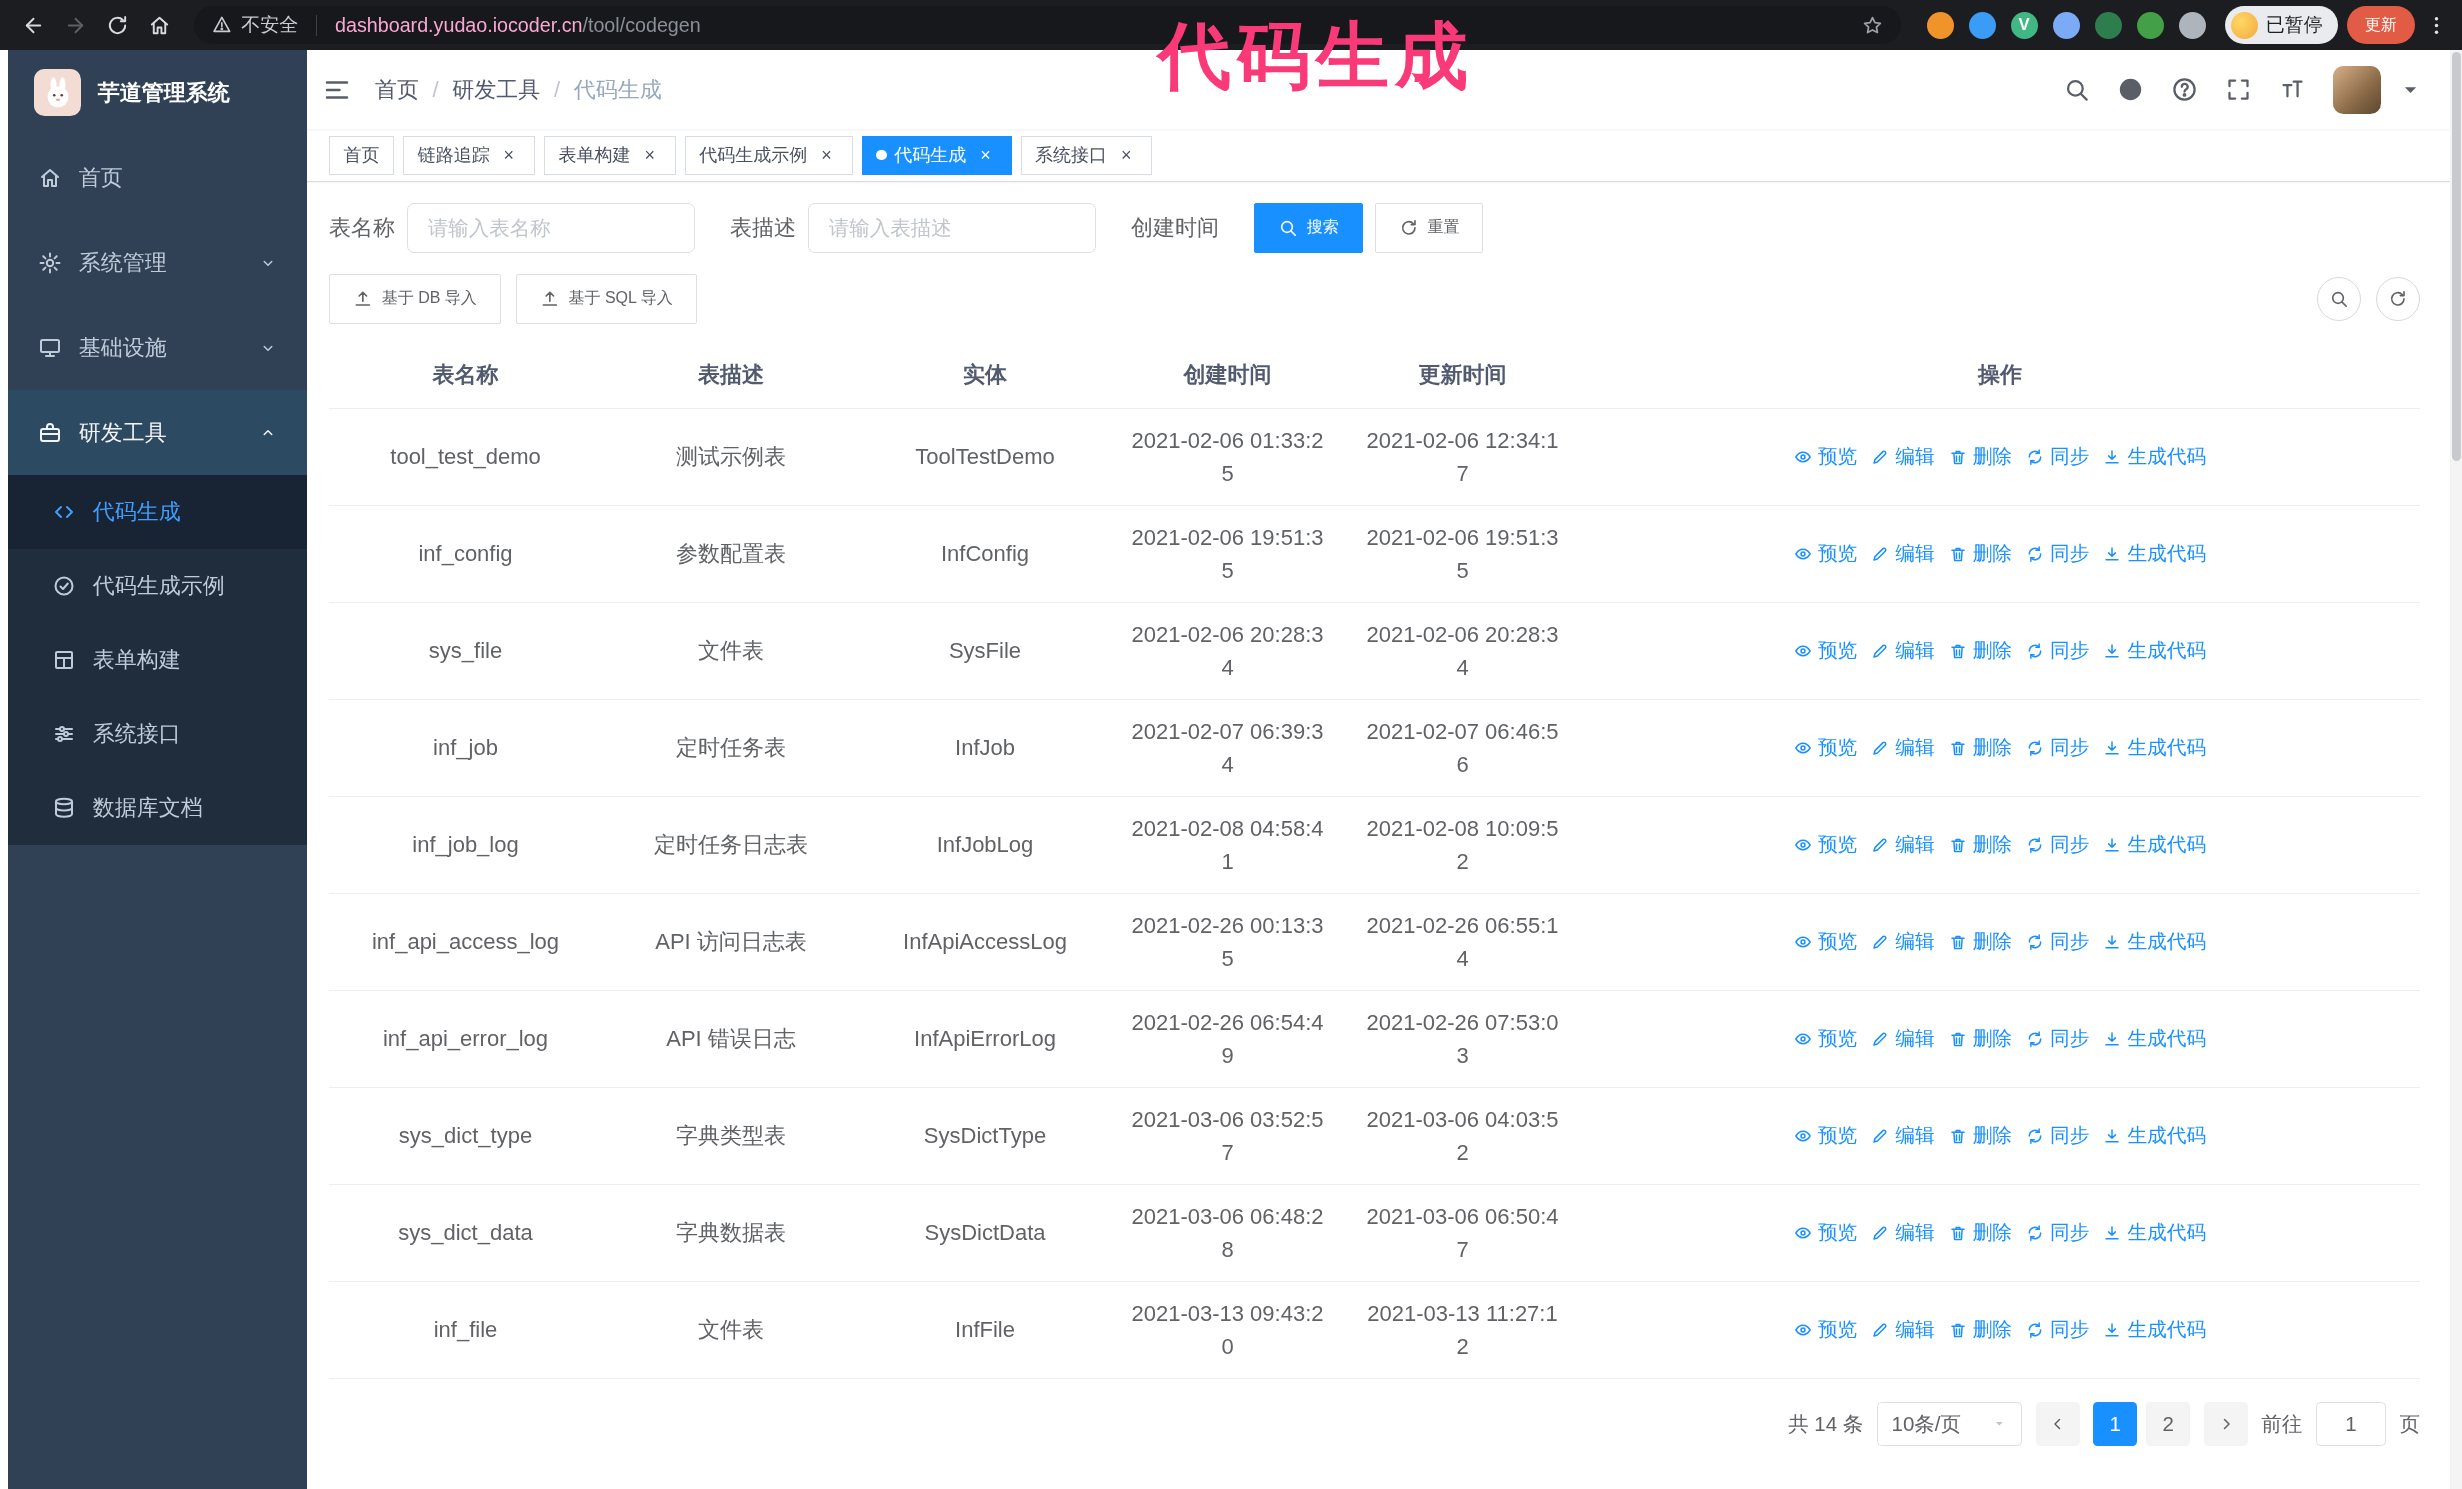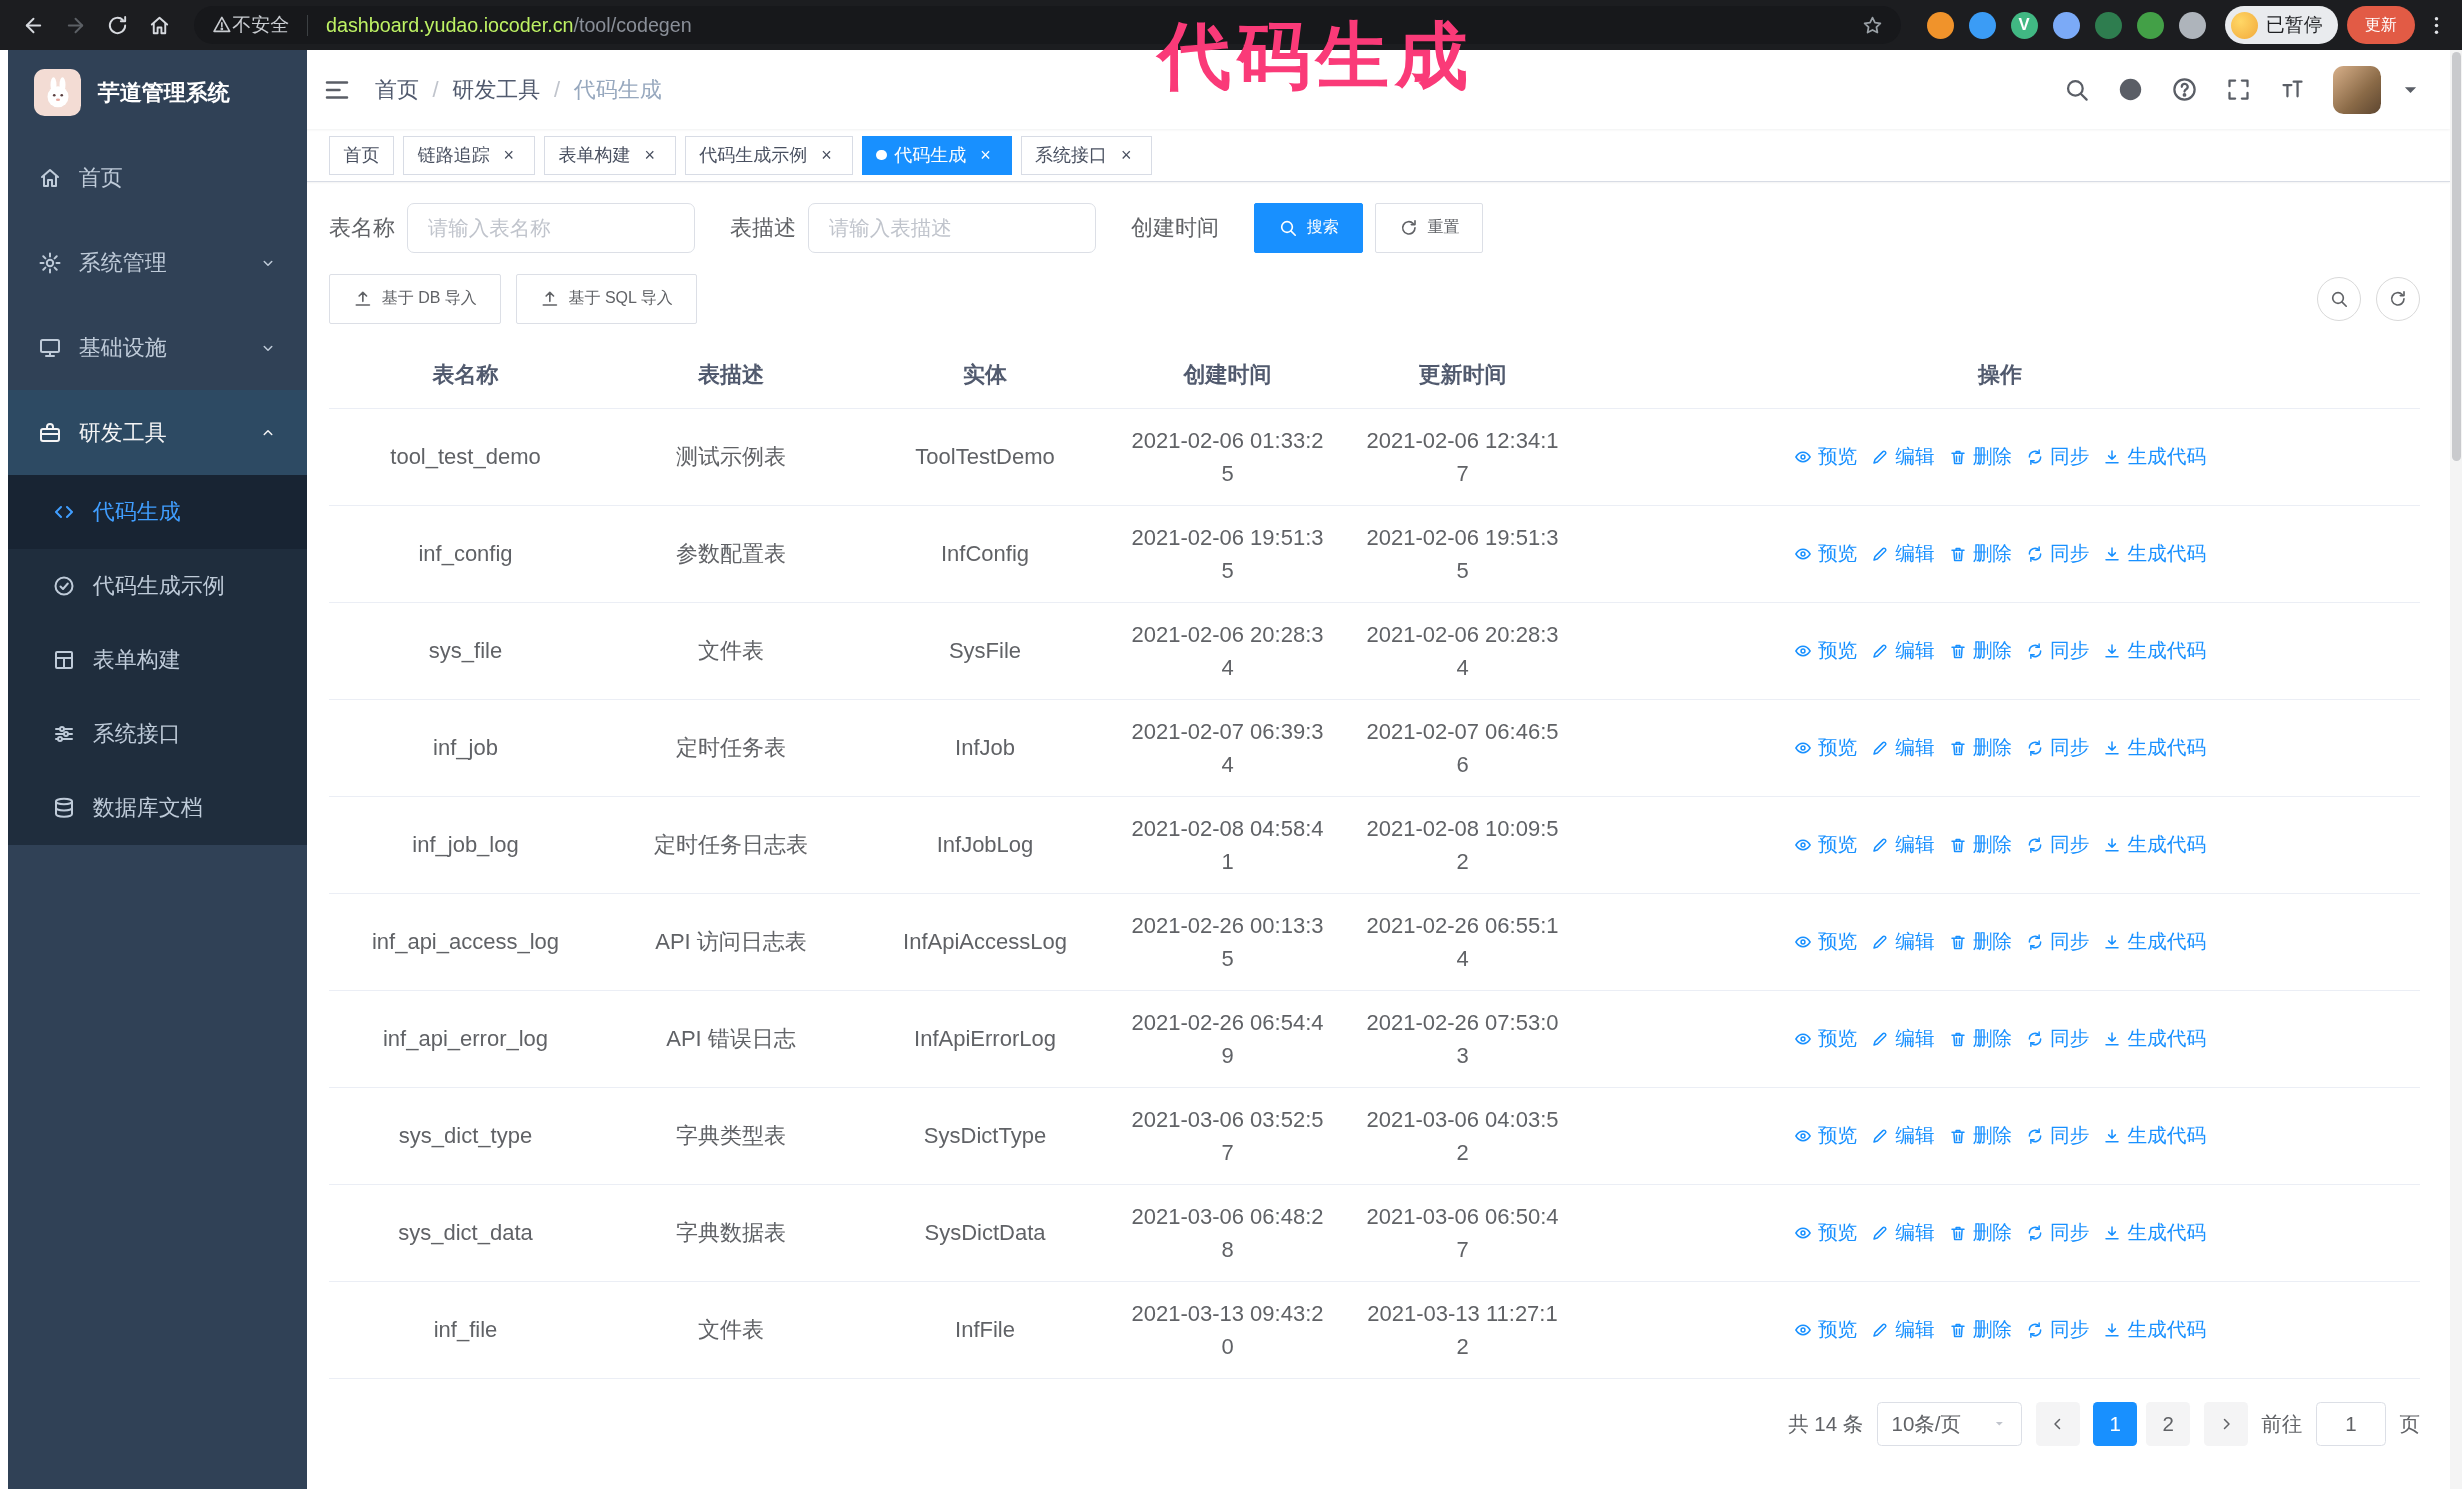--- a/index.html
+++ b/index.html
@@ -8,25 +8,25 @@
   .screen { position:relative; width:2462px; height:1490px; overflow:hidden; background:#fff; }
 
   .icon { display:inline-flex; width:1em; height:1em; flex:none; }
   .icon svg { width:100%; height:100%; display:block; }
 
   
   .chrome { position:absolute; left:0; top:0; right:0; height:50px; background:#1c1d20; display:flex; align-items:center; padding:0 13.6px; gap:3px; z-index:5; }
   .nav-btn { width:39px; height:39px; border-radius:50%; display:flex; align-items:center; justify-content:center; color:#d7dadf; font-size:23px; cursor:pointer; }
   .nav-btn.disabled { color:#5c6065; }
   .addr { flex:1; height:38px; background:#17181b; border-radius:20.5px; display:flex; align-items:center; padding:0 18px; margin:0 12px; font-size:19.7px; gap:9px; min-width:0; }
-  .sec-chip { display:flex; align-items:center; gap:1px; color:#c8cbd0; font-size:19px;justify-content:flex-end; }
+  .sec-chip { display:flex; align-items:center; gap:10px; color:#c8cbd0; font-size:19px;justify-content:flex-end; }
   .sec-chip .icon { font-size:19.7px; color:#c8cbd0; }
   .addr-sep { width:0.8px; height:21px; background:#3c4043; margin:0 9px; }
   .url { display:flex; white-space:nowrap; overflow:hidden; }
-  .url .domain { color:#bef264; }
+  .url .domain { color:#f9a8d4; }
   .url .path { color:#8a8f98; }
   .addr .star { margin-left:auto; color:#9aa0a6; font-size:21px; }
   .ext-icons { display:flex; align-items:center; gap:15px; margin:0 10.6px; }
   .ext-dot { width:27px; height:27px; border-radius:50%; display:flex; align-items:center; justify-content:center; color:#fff; font-size:16.7px; font-weight:bold; cursor:pointer; }
   .profile-chip { height:38px; border-radius:19.7px; background:#e9ebee; color:#1f2023; display:flex; align-items:center; gap:7.6px; padding:0 15px 0 6px; font-size:19px; margin:0 6px; cursor:pointer; }
   .face { width:27px; height:27px; border-radius:50%; background:radial-gradient(circle at 35% 35%, #ffd766, #f2a93b); }
   .update-btn { height:38px; border-radius:19.7px; background:#e25b45; color:#fff; font-size:16px; padding:0 18px; display:flex; align-items:center; cursor:pointer; }
   .kebab { color:#dfe1e5; font-size:23px; margin-left:7.6px; }
 
   

